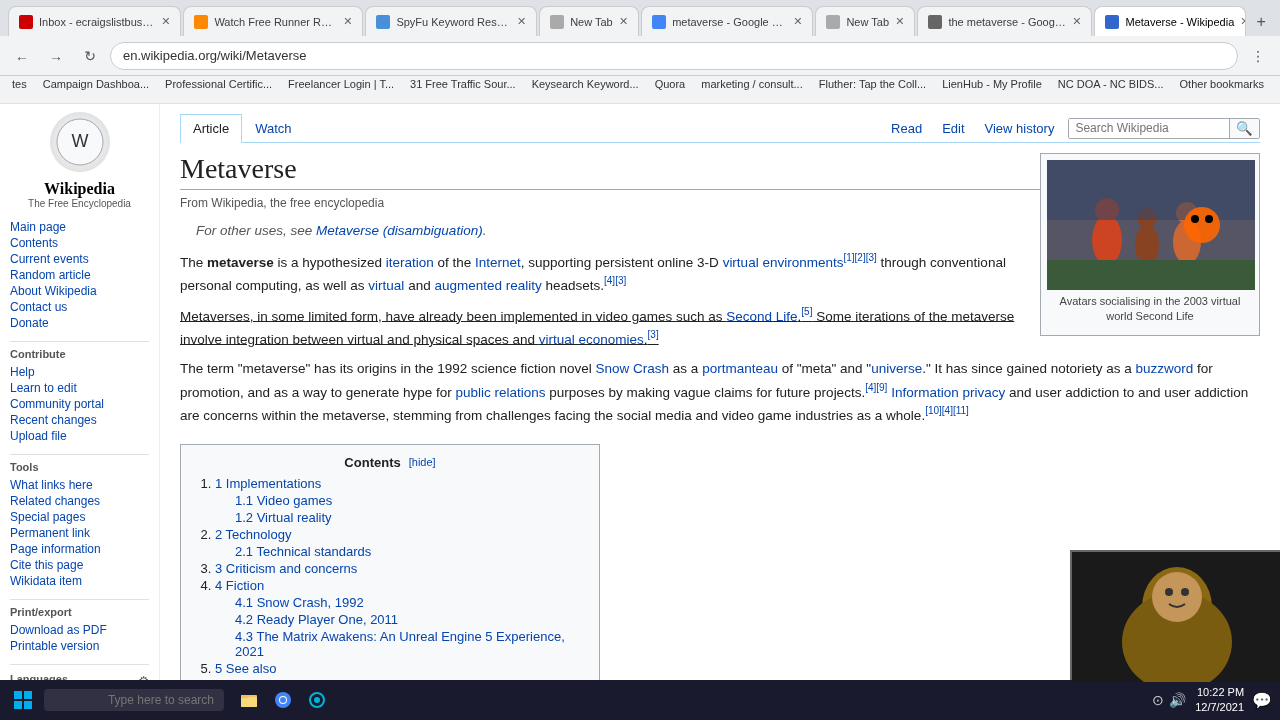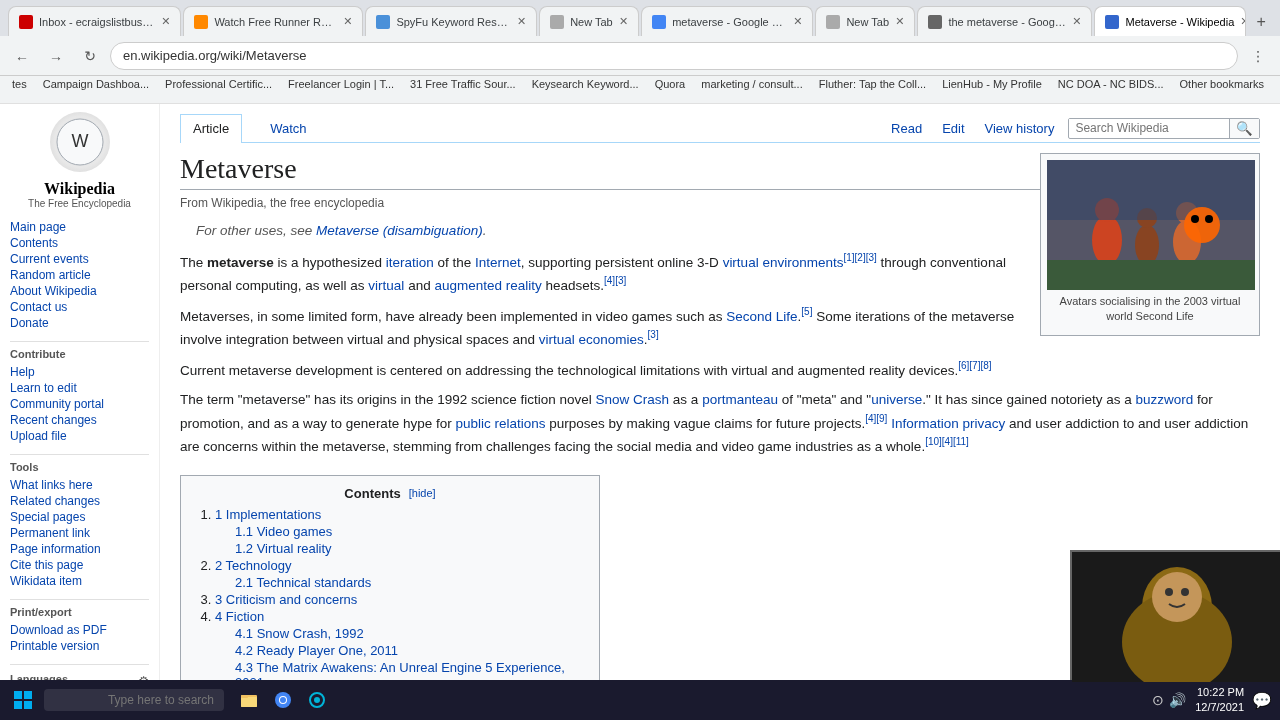--- a/index.html
+++ b/index.html
@@ -30,21 +30,21 @@
     .sidebar-section { margin-bottom: 10px; }
     .sidebar-section-title { font-size: 11px; font-weight: bold; color: #555; text-transform: none; margin-bottom: 4px; }
     .sidebar-link { display: block; color: #0645ad; text-decoration: none; padding: 1px 0; font-size: 12px; cursor: pointer; }
     .sidebar-divider { border: none; border-top: 1px solid #e0e0e0; margin: 6px 0; }
 
     
     .main-content { flex: 1; padding: 10px 20px; overflow: hidden; }
 
     
     .article-tabs { display: flex; align-items: center; gap: 0; border-bottom: 1px solid #a7d7f9; margin-bottom: 10px; justify-content: space-between; }
-    .article-tabs-left { display: flex; gap: 15px; }
+    .article-tabs-left { display: flex; gap: 0; }
     .article-tab { padding: 6px 12px; font-size: 13px; color: #0645ad; cursor: pointer; border: 1px solid transparent; border-bottom: none; text-decoration: none; }
     .article-tab.active { background: #fff; border-color: #a7d7f9; border-bottom-color: #fff; color: #202122; margin-bottom: -1px; }
     .article-tabs-right { display: flex; gap: 8px; align-items: center; font-size: 13px; }
     .article-tab-right { color: #0645ad; cursor: pointer; text-decoration: none; padding: 4px 6px; }
     .search-box { display: flex; align-items: flex-start; border: 1px solid #a2a9b1; border-radius: 2px; }
     .search-input { border: none; outline: none; padding: 2px 6px; font-size: 12px; width: 160px; }
     .search-btn { background: #f8f9fa; border: none; border-left: 1px solid #a2a9b1; padding: 2px 6px; cursor: pointer; }
 
     
     .article-title { font-family: 'Linux Libertine', Georgia, serif; font-size: 28px; font-weight: normal; border-bottom: 1px solid #a2a9b1; margin-bottom: 6px; padding-bottom: 4px; }
@@ -287,25 +287,22 @@
 
       
       <p class="article-hatnote">
         For other uses, see <a style="color: rgb(6, 69, 173); text-decoration: none; cursor: pointer;">Metaverse (disambiguation)</a>.
       </p>
 
       
       <p>
         The <b>metaverse</b> is a hypothesized <a style="color: rgb(6, 69, 173); text-decoration: none; cursor: pointer;">iteration</a> of the <a style="color: rgb(6, 69, 173); text-decoration: none; cursor: pointer;">Internet</a>, supporting persistent online 3-D <a style="color: rgb(6, 69, 173); text-decoration: none; cursor: pointer;">virtual environments</a><sup>[1][2][3]</sup> through conventional personal computing, as well as <a style="color: rgb(6, 69, 173); text-decoration: none; cursor: pointer;">virtual</a> and <a style="color: rgb(6, 69, 173); text-decoration: none; cursor: pointer;">augmented reality</a> headsets.<sup>[4][3]</sup>
       </p>
-      <p style="margin-top:8px;">
+      <p style="margin-top:8px;text-decoration:underline;">
         Metaverses, in some limited form, have already been implemented in video games such as <a style="color: rgb(6, 69, 173); text-decoration: none; cursor: pointer;">Second Life</a>.<sup>[5]</sup> Some iterations of the metaverse involve integration between virtual and physical spaces and <a style="color: rgb(6, 69, 173); text-decoration: none; cursor: pointer;">virtual economies</a>.<sup>[3]</sup>
-      </p>
-      <p style="margin-top:8px;">
-        Current metaverse development is centered on addressing the technological limitations with virtual and augmented reality devices.<sup>[6][7][8]</sup>
       </p>
       <p style="margin-top:8px;">
         The term "metaverse" has its origins in the 1992 science fiction novel <a style="color: rgb(6, 69, 173); text-decoration: none; cursor: pointer;">Snow Crash</a> as a <a style="color: rgb(6, 69, 173); text-decoration: none; cursor: pointer;">portmanteau</a> of "meta" and "<a style="color: rgb(6, 69, 173); text-decoration: none; cursor: pointer;">universe</a>." It has since gained notoriety as a <a style="color: rgb(6, 69, 173); text-decoration: none; cursor: pointer;">buzzword</a> for promotion, and as a way to generate hype for <a style="color: rgb(6, 69, 173); text-decoration: none; cursor: pointer;">public relations</a> purposes by making vague claims for future projects.<sup>[4][9]</sup> <a style="color: rgb(6, 69, 173); text-decoration: none; cursor: pointer;">Information privacy</a> and user addiction to and user addiction are concerns within the metaverse, stemming from challenges facing the social media and video game industries as a whole.<sup>[10][4][11]</sup>
       </p>
 
       
       <div class="toc">
         <div class="toc-title">
           <span>Contents</span>
           <span class="toc-hide">[hide]</span>

